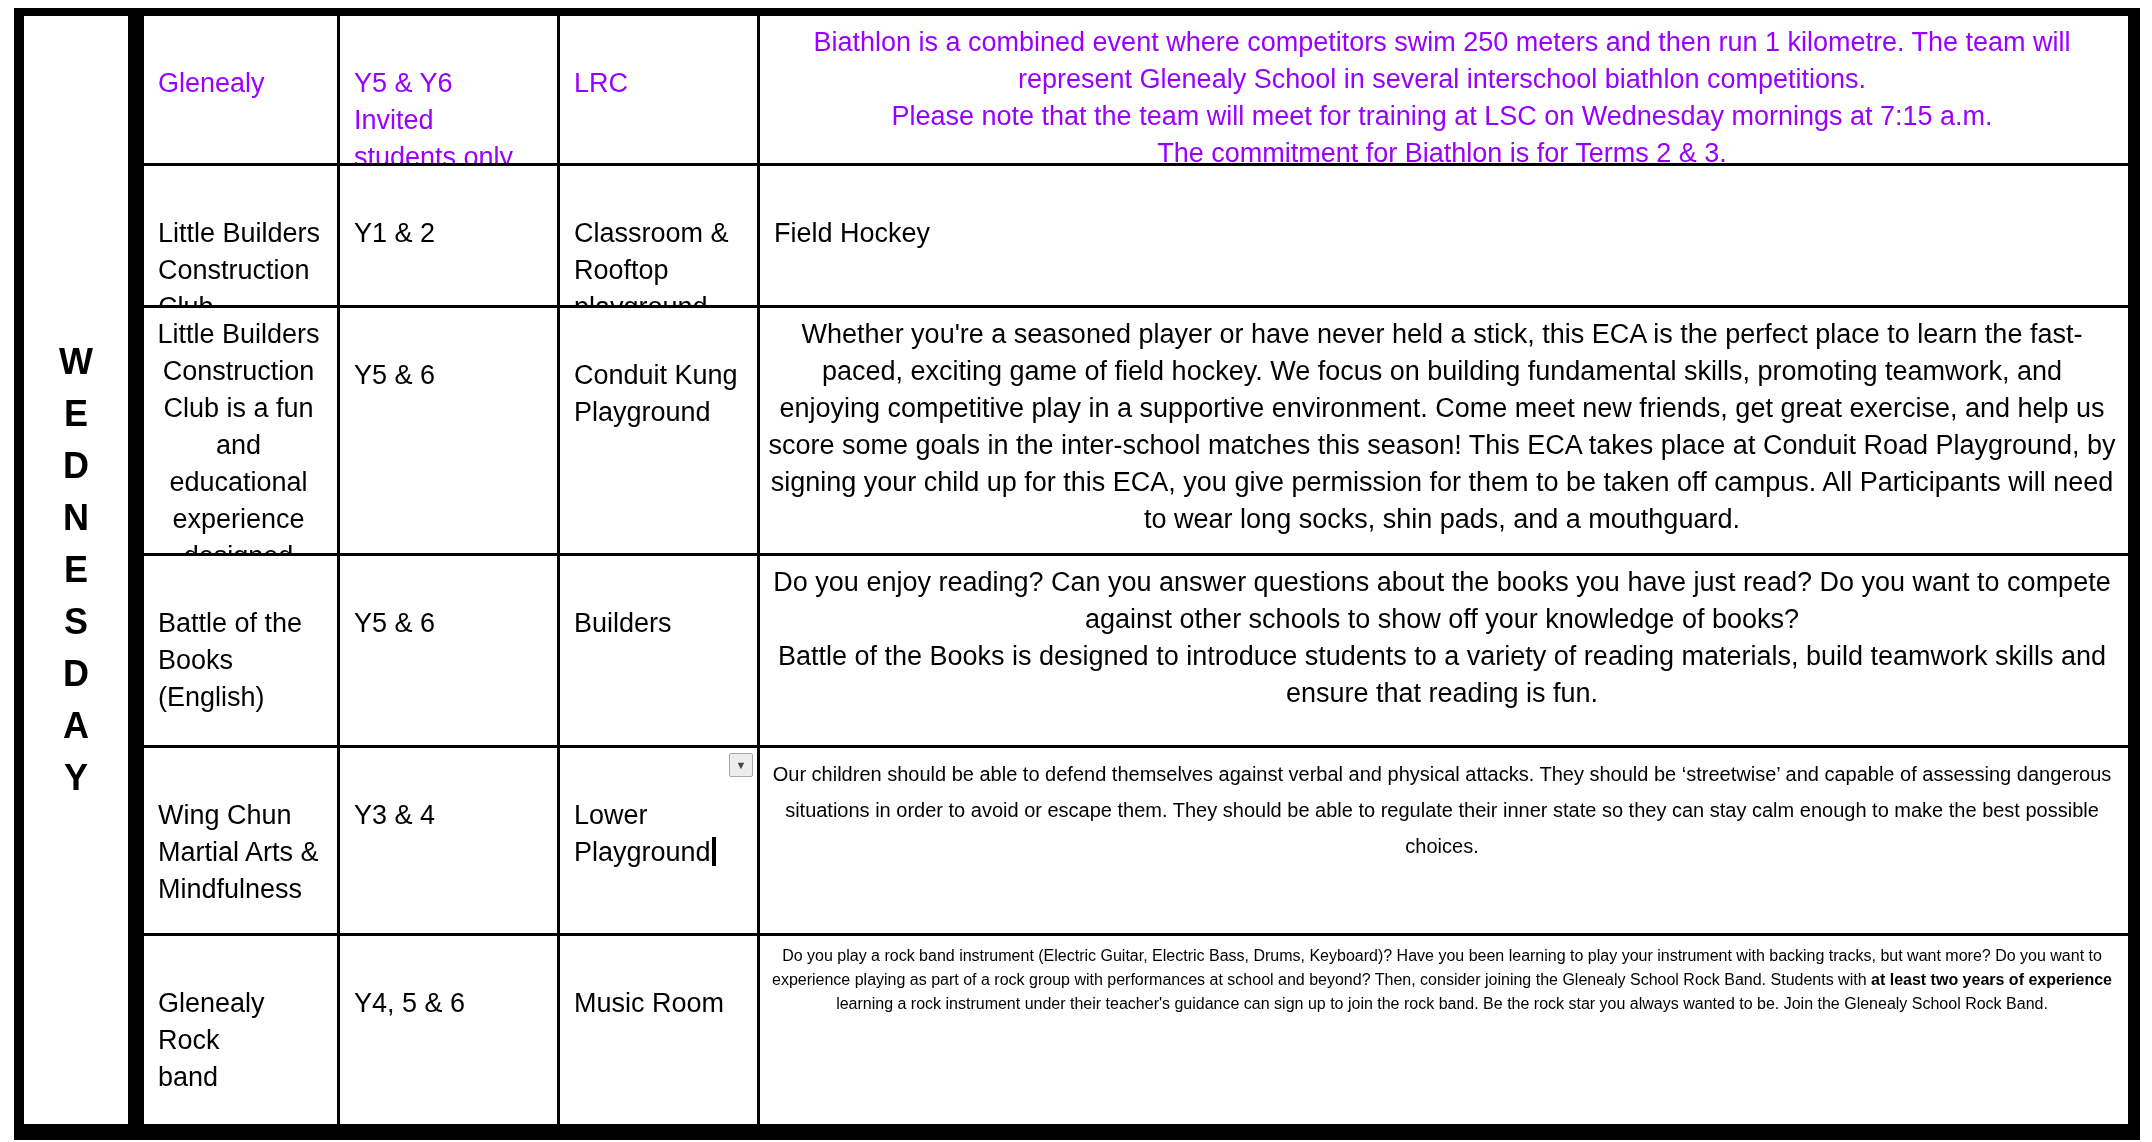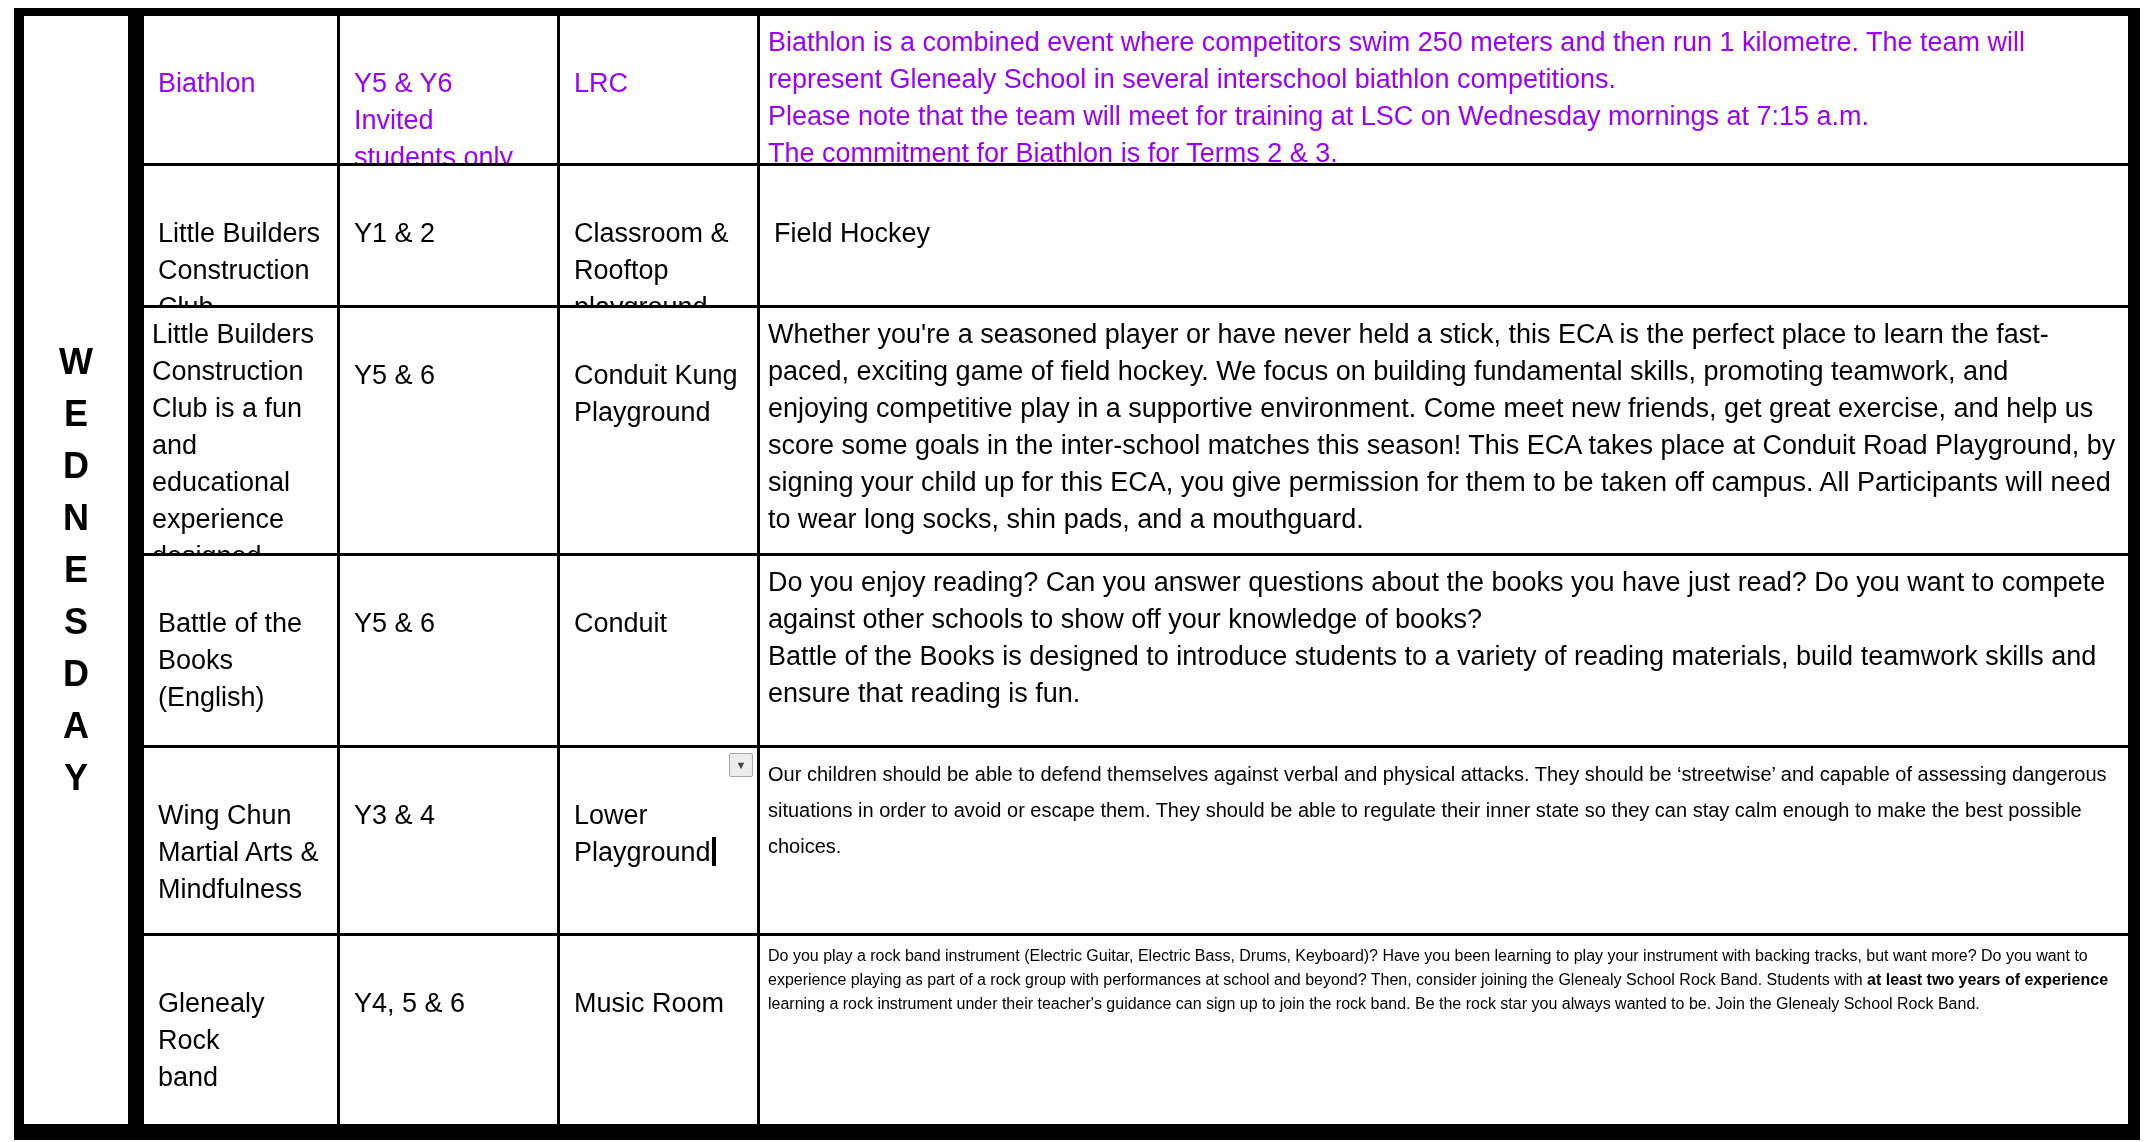--- a/index.html
+++ b/index.html
@@ -61,21 +61,21 @@
     box-sizing: border-box;
     padding: 12px 14px 8px 14px;
     font-size: 27px;
     line-height: 37px;
     color: #000000;
     overflow: hidden;
     position: relative;
   }
   .cell.pre { white-space: pre-line; }
   .cell.desc { padding: 8px 12px 4px 8px; }
-  .desc .para { white-space: pre-wrap; }
+  .desc .para { white-space: pre-wrap; text-align: center; }
   .hl { color: var(--highlight, #9900ff); }
   .desc-small { font-size: 20px; line-height: 36px; }
   .desc-smaller { font-size: 16px; line-height: 24px; }
   .b { font-weight: bold; }
   .dropdown-btn {
     position: absolute;
     top: 5px;
     right: 4px;
     width: 24px;
     height: 24px;
@@ -115,21 +115,21 @@
         <div class="day-letter">D</div>
         <div class="day-letter">A</div>
         <div class="day-letter">Y</div>
       </div>
 
     <div class="divider"></div>
 
     <div class="table">
 
       <div class="cell pre hl">
-        <span>Biathlon</span>
+        <span>Glenealy</span>
       </div>
       <div class="cell pre hl">
         <span>Y5 &amp; Y6
 Invited
 students only</span>
       </div>
       <div class="cell pre hl">
         <span>LRC</span>
       </div>
       <div class="cell desc hl">
@@ -171,21 +171,21 @@
 
       <div class="cell pre">
         <span>Battle of the
 Books
 (English)</span>
       </div>
       <div class="cell pre">
         <span>Y5 &amp; 6</span>
       </div>
       <div class="cell pre">
-        <span>Conduit</span>
+        <span>Builders</span>
       </div>
       <div class="cell desc">
           <div class="para">Do you enjoy reading? Can you answer questions about the books you have just read? Do you want to compete against other schools to show off your knowledge of books?</div>
           <div class="para">Battle of the Books is designed to introduce students to a variety of reading materials, build teamwork skills and ensure that reading is fun.</div>
         </div>
 
       <div class="cell pre">
         <span>Wing Chun
 Martial Arts &amp;
 Mindfulness</span>

